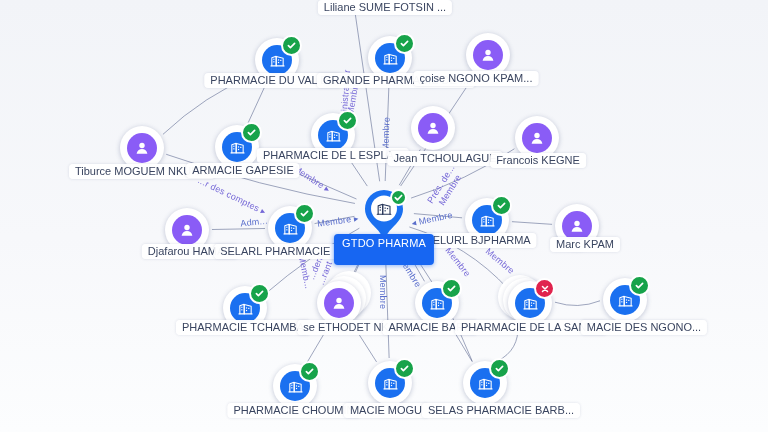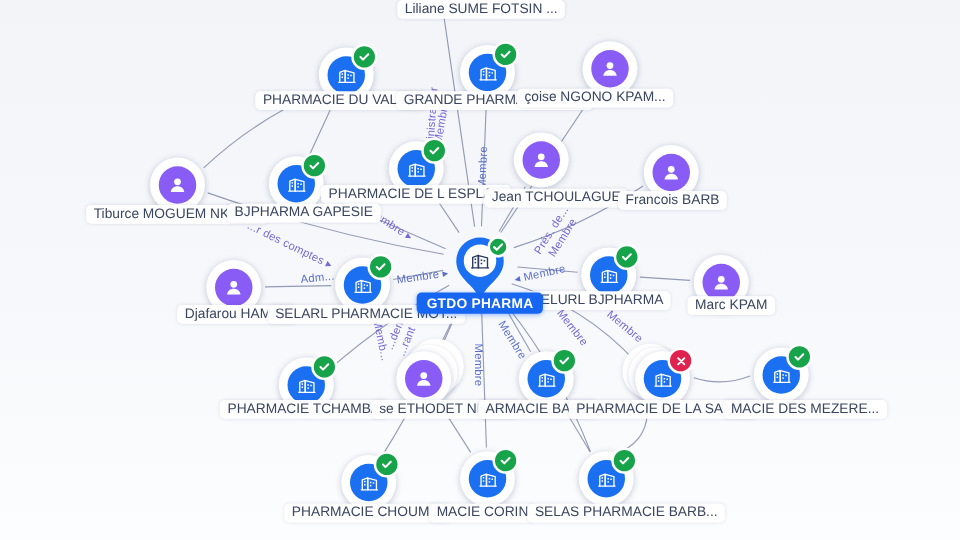--- a/index.html
+++ b/index.html
@@ -30,22 +30,22 @@
   }
   .pill{
     position:absolute;z-index:4;transform:translateX(-50%);
     background:rgba(255,255,255,.96);border-radius:4px;padding:1px 6px 2px;
     font-size:11px;color:#3a4560;white-space:nowrap;
     box-shadow:0 0 3px rgba(50,64,110,.16);cursor:pointer;
   }
   #center-pin{position:absolute;z-index:5;cursor:pointer;}
   #center-badge{
     position:absolute;z-index:6;transform:translateX(-50%);
-    color:#fff;font-size:11px;font-weight:bold;letter-spacing:.2px;
-    border-radius:4px;padding:3px 8px 2px;white-space:nowrap;
+    color:#fff;font-size:11px;font-weight:normal;letter-spacing:.2px;
+    border-radius:4px;padding:3px 8px 16px;white-space:nowrap;
     box-shadow:0 1px 4px rgba(23,102,242,.45);cursor:pointer;
   }
 </style>
 </head>
 <body>
 
 <div id="graph">
   <svg id="edges" width="768" height="432">
       <path d="M379.668194205939 181.31438970540543 L351.1551482117496 -14.08383725477478" fill="none" stroke="#5c6890" stroke-width="0.9" opacity="0.65"></path>
       <path d="M385.1755670008606 181.02304147805373 L389.0203608326161 82.98079876828857" fill="none" stroke="#5c6890" stroke-width="0.9" opacity="0.65"></path>
@@ -188,21 +188,21 @@
       </div>
       <div class="pill" style="left: 445px; top: 151px;">Jean TCHOULAGUE</div>
       <div class="node" style="left: 515px; top: 116px;">
         <div class="inner" style="background: rgb(138, 92, 246);">
 <svg viewBox="0 0 24 24" width="18" height="18">
  <circle cx="12" cy="8.6" r="3.6" fill="#fff"></circle>
  <path d="M4.8 19.5c.6-4 3.6-6.2 7.2-6.2s6.6 2.2 7.2 6.2z" fill="#fff"></path>
           </svg>
         </div>
       </div>
-      <div class="pill" style="left: 538px; top: 153px;">Francois BARB</div>
+      <div class="pill" style="left: 538px; top: 153px;">Francois KEGNE</div>
       <div class="node" style="left: 120px; top: 126px;">
         <div class="inner" style="background: rgb(138, 92, 246);">
 <svg viewBox="0 0 24 24" width="18" height="18">
  <circle cx="12" cy="8.6" r="3.6" fill="#fff"></circle>
  <path d="M4.8 19.5c.6-4 3.6-6.2 7.2-6.2s6.6 2.2 7.2 6.2z" fill="#fff"></path>
           </svg>
         </div>
       </div>
       <div class="pill" style="left: 142px; top: 164px;">Tiburce MOGUEM NKUIT...</div>
       <div class="node" style="left: 215px; top: 125px;">
@@ -221,21 +221,21 @@
   <rect x="12.6" y="14" width="1.7" height="1.7"></rect>
  </g>
           </svg>
         </div>
         <div class="badge" style="background: rgb(23, 163, 74);">
 <svg viewBox="0 0 12 12" width="11" height="11">
  <path d="M2.6 6.2l2.2 2.2 4.6-4.7" stroke="#fff" stroke-width="1.8" fill="none" stroke-linecap="round" stroke-linejoin="round"></path>
           </svg>
         </div>
       </div>
-      <div class="pill" style="left: 243px; top: 163px;">BJPHARMA GAPESIE</div>
+      <div class="pill" style="left: 243px; top: 163px;">ARMACIE GAPESIE</div>
       <div class="node" style="left: 465px; top: 198px;">
         <div class="inner" style="background: rgb(26, 112, 240);">
 <svg viewBox="0 0 24 24" width="17" height="17">
  <g stroke="#fff" stroke-width="1.5" fill="none" stroke-linejoin="round" stroke-linecap="round">
   <path d="M4 19.5V8.2L10 6v13.5"></path>
               <path d="M10.3 19.5V6.4l9.7 2.4v10.7"></path>
               <path d="M2.8 19.6h18.4"></path>
  </g>
  <g fill="#fff">
   <rect x="6" y="9.4" width="1.7" height="1.7"></rect>
@@ -396,21 +396,21 @@
   <rect x="12.6" y="14" width="1.7" height="1.7"></rect>
  </g>
           </svg>
         </div>
         <div class="badge" style="background: rgb(23, 163, 74);">
 <svg viewBox="0 0 12 12" width="11" height="11">
  <path d="M2.6 6.2l2.2 2.2 4.6-4.7" stroke="#fff" stroke-width="1.8" fill="none" stroke-linecap="round" stroke-linejoin="round"></path>
           </svg>
         </div>
       </div>
-      <div class="pill" style="left: 644px; top: 320px;">MACIE DES MEZERE...</div>
+      <div class="pill" style="left: 644px; top: 320px;">MACIE DES NGONO...</div>
       <div class="node" style="left: 273px; top: 364px;">
         <div class="inner" style="background: rgb(26, 112, 240);">
 <svg viewBox="0 0 24 24" width="17" height="17">
  <g stroke="#fff" stroke-width="1.5" fill="none" stroke-linejoin="round" stroke-linecap="round">
   <path d="M4 19.5V8.2L10 6v13.5"></path>
               <path d="M10.3 19.5V6.4l9.7 2.4v10.7"></path>
               <path d="M2.8 19.6h18.4"></path>
  </g>
  <g fill="#fff">
   <rect x="6" y="9.4" width="1.7" height="1.7"></rect>
@@ -444,21 +444,21 @@
   <rect x="12.6" y="14" width="1.7" height="1.7"></rect>
  </g>
           </svg>
         </div>
         <div class="badge" style="background: rgb(23, 163, 74);">
 <svg viewBox="0 0 12 12" width="11" height="11">
  <path d="M2.6 6.2l2.2 2.2 4.6-4.7" stroke="#fff" stroke-width="1.8" fill="none" stroke-linecap="round" stroke-linejoin="round"></path>
           </svg>
         </div>
       </div>
-      <div class="pill" style="left: 386px; top: 403px;">MACIE CORIN</div>
+      <div class="pill" style="left: 386px; top: 403px;">MACIE MOGU</div>
       <div class="node" style="left: 463px; top: 361px;">
         <div class="inner" style="background: rgb(26, 112, 240);">
 <svg viewBox="0 0 24 24" width="17" height="17">
  <g stroke="#fff" stroke-width="1.5" fill="none" stroke-linejoin="round" stroke-linecap="round">
   <path d="M4 19.5V8.2L10 6v13.5"></path>
               <path d="M10.3 19.5V6.4l9.7 2.4v10.7"></path>
               <path d="M2.8 19.6h18.4"></path>
  </g>
  <g fill="#fff">
   <rect x="6" y="9.4" width="1.7" height="1.7"></rect>

